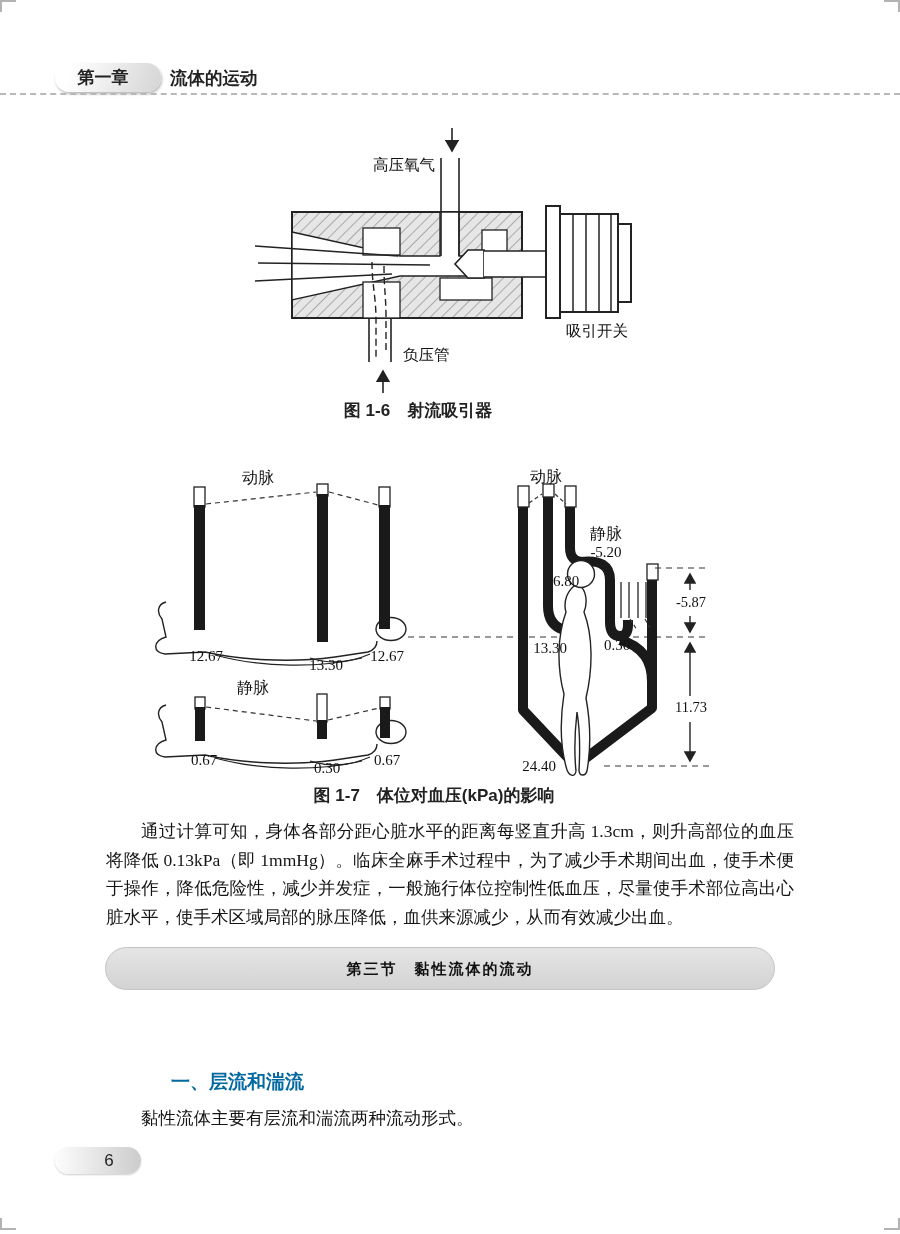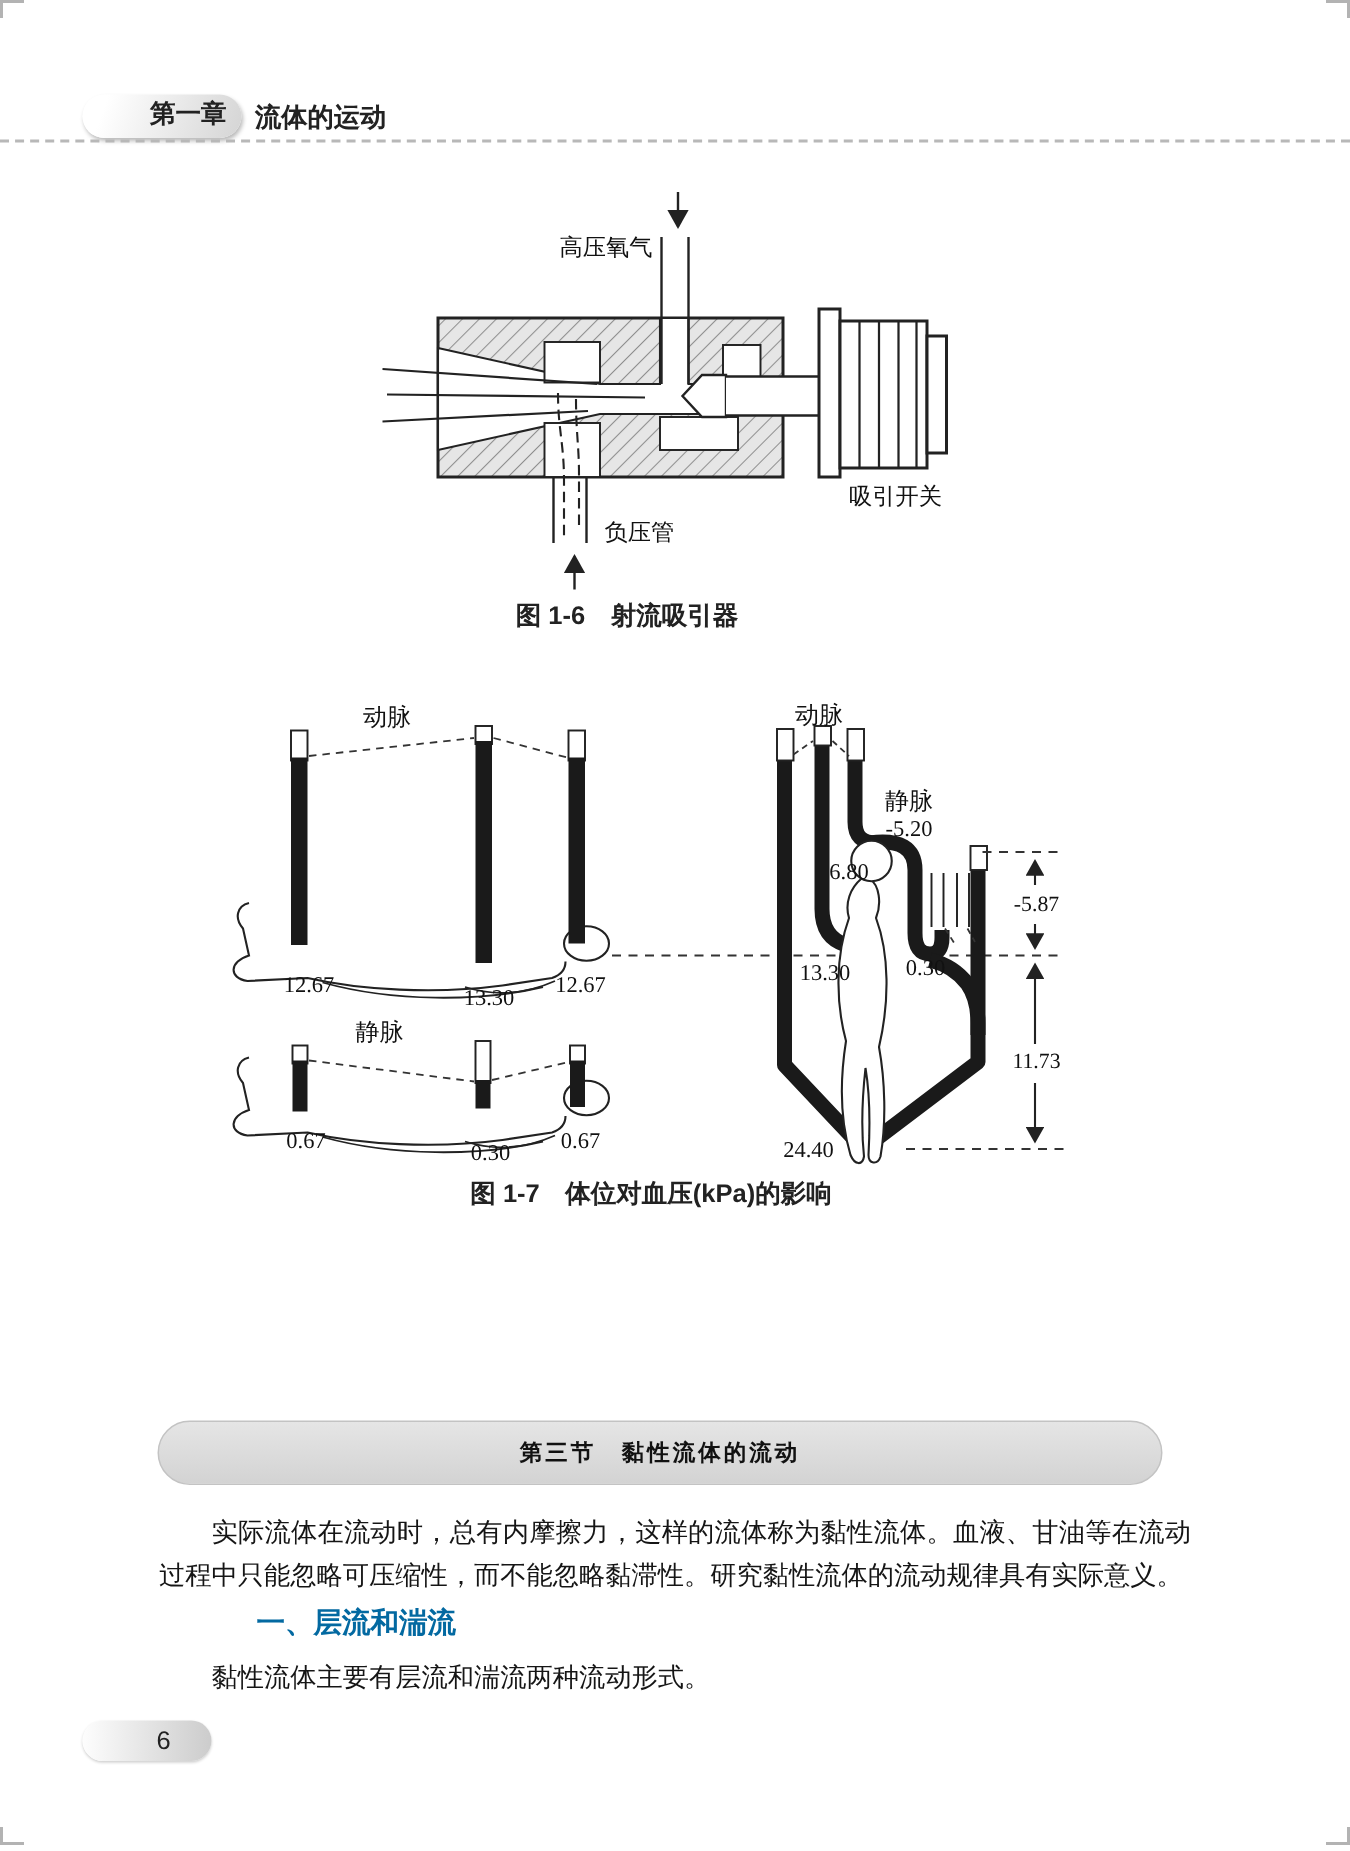--- a/index.html
+++ b/index.html
@@ -8,22 +8,22 @@
   
   .mark{position:absolute;width:14px;height:10px;}
   .mark.tl{left:0;top:0;border-left:2px solid #b3b3b3;border-top:2px solid #b3b3b3;}
   .mark.tr{right:0;top:0;border-right:2px solid #b3b3b3;border-top:2px solid #b3b3b3;}
   .mark.bl{left:0;bottom:4px;border-left:2px solid #b3b3b3;border-bottom:2px solid #b3b3b3;}
   .mark.br{right:0;bottom:4px;border-right:2px solid #b3b3b3;border-bottom:2px solid #b3b3b3;}
   
   .chapter-pill{position:absolute;left:55px;top:63px;width:106px;height:29px;border-radius:15px;
         background:linear-gradient(110deg,#ffffff 15%,#d7d7d7 95%);
         box-shadow:1px 2px 3px rgba(0,0,0,.28);
-        font-family:Liberation Mono, monospace;font-weight:bold;font-size:17px;line-height:29px;
-        text-align:right;padding-right:10px;box-sizing:border-box;color:#222;}
+        font-family:Liberation Sans, sans-serif;font-weight:bold;font-size:17px;line-height:29px;
+        text-align:center;padding-right:10px;box-sizing:border-box;color:#222;}
   .chapter-title{position:absolute;left:170px;top:66px;font-family:"Liberation Sans",sans-serif;
         font-weight:bold;font-size:17.5px;color:#222;}
   .head-rule{position:absolute;left:0;top:93px;width:900px;border-top:2px dashed #b8b8b8;}
   
   .fig-svg{position:absolute;}
   .fig-caption{position:absolute;left:0;width:836px;text-align:center;
         font-family:"Liberation Sans",sans-serif;font-weight:bold;font-size:17px;color:#222;}
   
   .para{position:absolute;left:106px;width:688px;font-size:17.5px;line-height:28.5px;
         text-align:justify;text-indent:2em;color:#151515;}
@@ -234,24 +234,24 @@
       <text x="566" y="586" text-anchor="middle" font-size="15">6.80</text>
       <text x="550" y="653" text-anchor="middle" font-size="15">13.30</text>
       <text x="617" y="650" text-anchor="middle" font-size="15">0.30</text>
       <text x="691" y="607" text-anchor="middle" font-size="14.5">-5.87</text>
       <text x="691" y="712" text-anchor="middle" font-size="14.5">11.73</text>
       <text x="539" y="771" text-anchor="middle" font-size="15">24.40</text>
     </g>
   </svg>
   <div class="fig-caption" style="top:784px;padding-left:16px;">图 1-7　体位对血压(kPa)的影响</div>
 
+  <div class="para" style="top:817px;">通过计算可知，身体各部分距心脏水平的距离每竖直升高 1.3cm，则升高部位的血压将降低 0.13kPa（即 1mmHg）。临床全麻手术过程中，为了减少手术期间出血，使手术便于操作，降低危险性，减少并发症，一般施行体位控制性低血压，尽量使手术部位高出心脏水平，使手术区域局部的脉压降低，血供来源减少，从而有效减少出血。</div>
 
   <div class="section-banner">第三节　黏性流体的流动</div>
 
-  <div class="para" style="top:1007px;">实际流体在流动时，总有内摩擦力，这样的流体称为黏性流体。血液、甘油等在流动过程中只能忽略可压缩性，而不能忽略黏滞性。研究黏性流体的流动规律具有实际意义。</div>
 
   <div class="subsection">一、层流和湍流</div>
 
   <div class="para" style="top:1104px;">黏性流体主要有层流和湍流两种流动形式。</div>
 
   <div class="page-pill">6</div>
 
 </div>
 
 </body></html>

